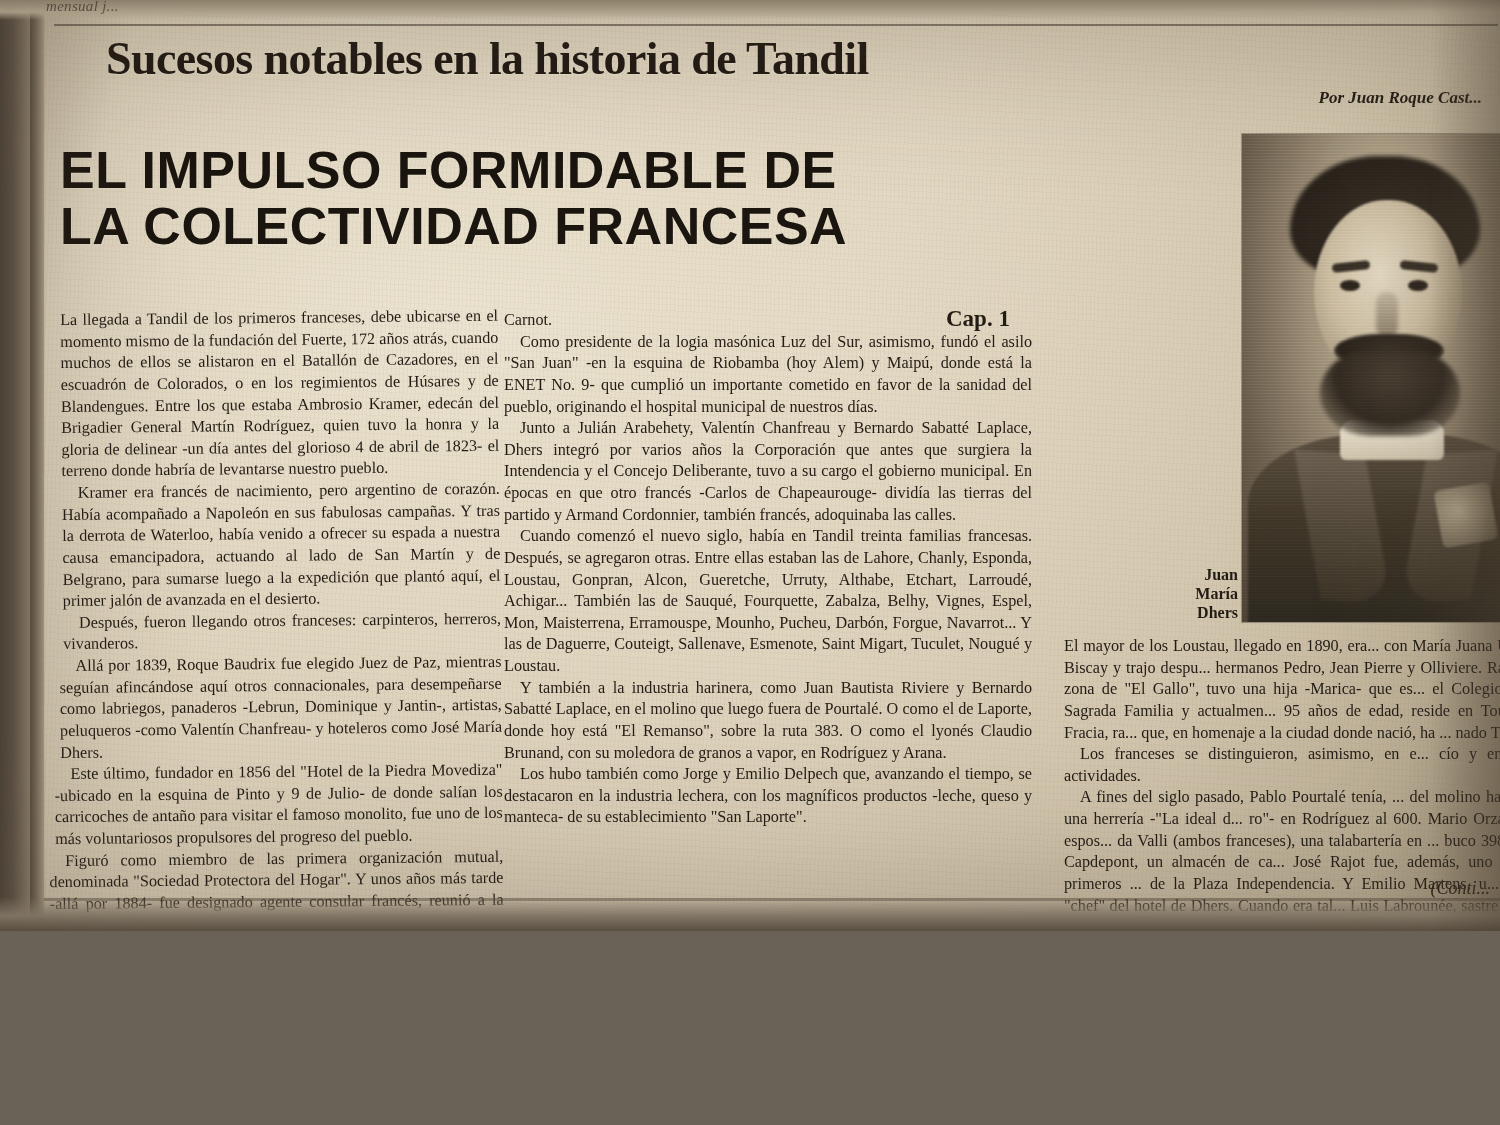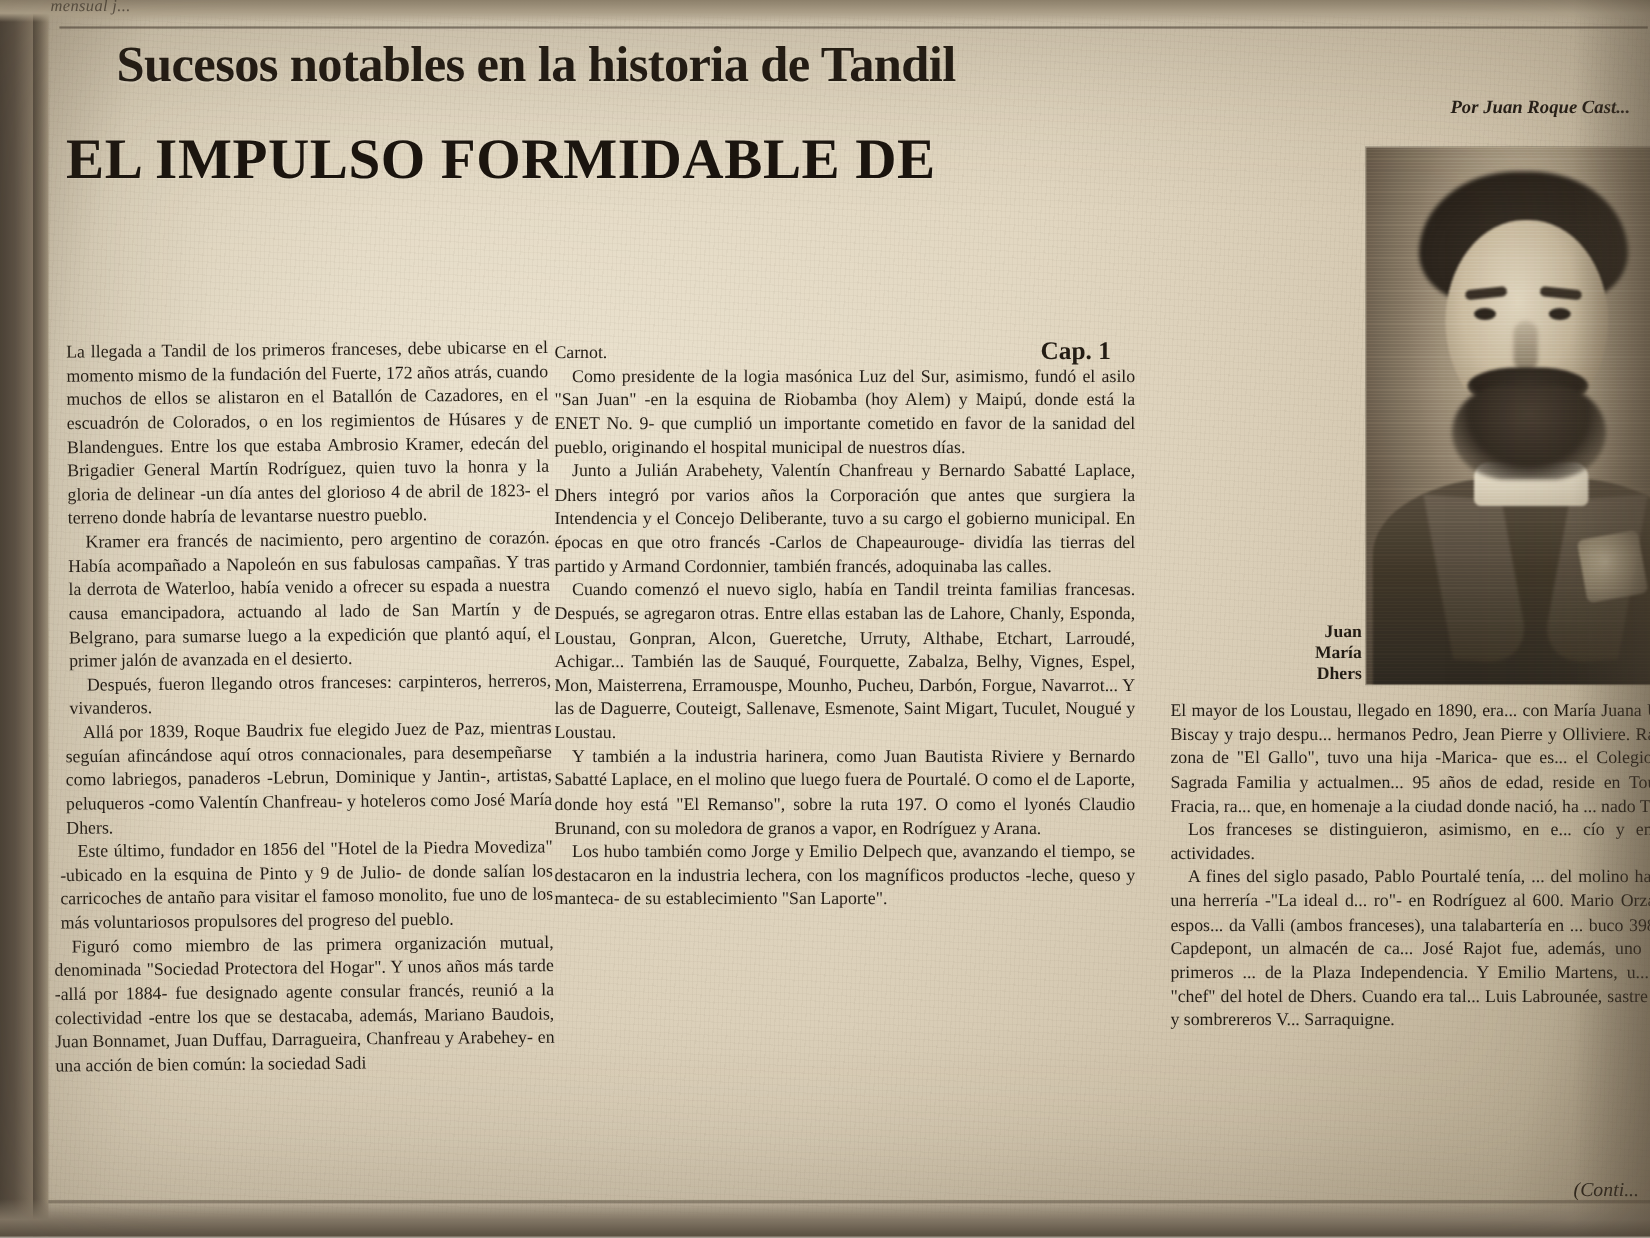--- a/index.html
+++ b/index.html
@@ -3,21 +3,21 @@
 <meta charset="utf-8">
 <style>
   html, body {
     margin: 0;
     padding: 0;
     background: #6b6257;
   }
   #page {
     position: relative;
     width: 1500px;
-    height: 1124px;
+    height: 931px;
     overflow: hidden;
     background: #b9ad99;
     font-family: "Liberation Serif", serif;
   }
   
   .paper-bg {
     position: absolute;
     inset: 0;
     background:
       radial-gradient(ellipse at 30% 35%, rgba(255,250,235,0.50) 0%, rgba(255,248,230,0.22) 38%, rgba(150,138,118,0.05) 70%, rgba(90,80,65,0.18) 100%),
@@ -118,23 +118,23 @@
     top: 70px;
     font-style: italic;
     font-weight: bold;
     font-size: 17px;
     color: #241d16;
     white-space: nowrap;
   }
   .headline {
     position: absolute;
     left: 14px;
-    top: 100px;
+    top: 124px;
     width: 1000px;
-    font-family: Liberation Serif, serif;
+    font-family: Liberation Sans, sans-serif;
     font-weight: bold;
     font-size: 52px;
     line-height: 1.08;
     letter-spacing: 0.5px;
     color: #1b150f;
     text-shadow: 1px 1px 0 rgba(255,250,240,0.18);
   }
   .headline .l2 { display:block; }
   .cap {
     position: absolute;
@@ -314,20 +314,21 @@
   <div class="top-sliver-text">mensual  j...</div>
 
   <div class="content">
     <div class="rule-top"></div>
 
     <div class="kicker">Sucesos notables en la historia de Tandil</div>
     <div class="byline">Por Juan Roque Cast...</div>
 
     <div class="headline">
       <span class="l1">EL IMPULSO FORMIDABLE DE</span>
+      <span class="l2">LA COLECTIVIDAD FRANCESA</span>
     </div>
 
     <div class="cap">Cap. 1</div>
 
     <div class="photo">
       <div class="suit"></div>
       <div class="lapel-l"></div>
       <div class="lapel-r"></div>
       <div class="collar"></div>
       <div class="medal"></div>
@@ -351,21 +352,21 @@
       <p class="shift1">Allá por 1839, Roque Baudrix fue elegido Juez de Paz, mientras seguían afincándose aquí otros connacionales, para desempeñarse como labriegos, panaderos -Lebrun, Dominique y Jantin-, artistas, peluqueros -como Valentín Chanfreau- y hoteleros como José María Dhers.</p>
       <p class="shift2">Este último, fundador en 1856 del "Hotel de la Piedra Movediza" -ubicado en la esquina de Pinto y 9 de Julio- de donde salían los carricoches de antaño para visitar el famoso monolito, fue uno de los más voluntariosos propulsores del progreso del pueblo.</p>
       <p class="shift3">Figuró como miembro de las primera organización mutual, denominada "Sociedad Protectora del Hogar". Y unos años más tarde -allá por 1884- fue designado agente consular francés, reunió a la colectividad -entre los que se destacaba, además, Mariano Baudois, Juan Bonnamet, Juan Duffau, Darragueira, Chanfreau y Arabehey- en una acción de bien común: la sociedad Sadi</p>
     </div>
 
     <div class="col" id="col2">
       <p class="noind">Carnot.</p>
       <p>Como presidente de la logia masónica Luz del Sur, asimismo, fundó el asilo "San Juan" -en la esquina de Riobamba (hoy Alem) y Maipú, donde está la ENET No. 9- que cumplió un importante cometido en favor de la sanidad del pueblo, originando el hospital municipal de nuestros días.</p>
       <p>Junto a Julián Arabehety, Valentín Chanfreau y Bernardo Sabatté Laplace, Dhers integró por varios años la Corporación que antes que surgiera la Intendencia y el Concejo Deliberante, tuvo a su cargo el gobierno municipal. En épocas en que otro francés -Carlos de Chapeaurouge- dividía las tierras del partido y Armand Cordonnier, también francés, adoquinaba las calles.</p>
       <p>Cuando comenzó el nuevo siglo, había en Tandil treinta familias francesas. Después, se agregaron otras. Entre ellas estaban las de Lahore, Chanly, Esponda, Loustau, Gonpran, Alcon, Gueretche, Urruty, Althabe, Etchart, Larroudé, Achigar... También las de Sauqué, Fourquette, Zabalza, Belhy, Vignes, Espel, Mon, Maisterrena, Erramouspe, Mounho, Pucheu, Darbón, Forgue, Navarrot... Y las de Daguerre, Couteigt, Sallenave, Esmenote, Saint Migart, Tuculet, Nougué y Loustau.</p>
-      <p>Y también a la industria harinera, como Juan Bautista Riviere y Bernardo Sabatté Laplace, en el molino que luego fuera de Pourtalé. O como el de Laporte, donde hoy está "El Remanso", sobre la ruta 197. O como el lyonés Claudio Brunand, con su moledora de granos a vapor, en Rodríguez y Arana.</p>
+      <p>Y también a la industria harinera, como Juan Bautista Riviere y Bernardo Sabatté Laplace, en el molino que luego fuera de Pourtalé. O como el de Laporte, donde hoy está "El Remanso", sobre la ruta 383. O como el lyonés Claudio Brunand, con su moledora de granos a vapor, en Rodríguez y Arana.</p>
       <p>Los hubo también como Jorge y Emilio Delpech que, avanzando el tiempo, se destacaron en la industria lechera, con los magníficos productos -leche, queso y manteca- de su establecimiento "San Laporte".</p>
     </div>
 
     <div class="col" id="col3">
       <p class="noind">El mayor de los Loustau, llegado en 1890, era... con María Juana Unatzu Biscay y trajo despu... hermanos Pedro, Jean Pierre y Olliviere. Radica... zona de "El Gallo", tuvo una hija -Marica- que es... el Colegio de la Sagrada Familia y actualmen... 95 años de edad, reside en Toulouse, Fracia, ra... que, en homenaje a la ciudad donde nació, ha ... nado Tandil.</p>
       <p>Los franceses se distinguieron, asimismo, en e... cío y en otras actividades.</p>
       <p>A fines del siglo pasado, Pablo Pourtalé tenía, ... del molino harinero, una herrería -"La ideal d... ro"- en Rodríguez al 600. Mario Orzat y su espos... da Valli (ambos franceses), una talabartería en ... buco 398. Juan Capdepont, un almacén de ca... José Rajot fue, además, uno de los primeros ... de la Plaza Independencia. Y Emilio Martens, u... brado "chef" del hotel de Dhers. Cuando era tal... Luis Labrounée, sastre Soulié y sombrereros V... Sarraquigne.</p>
     </div>
 
     <div class="contin">(Conti...</div>

